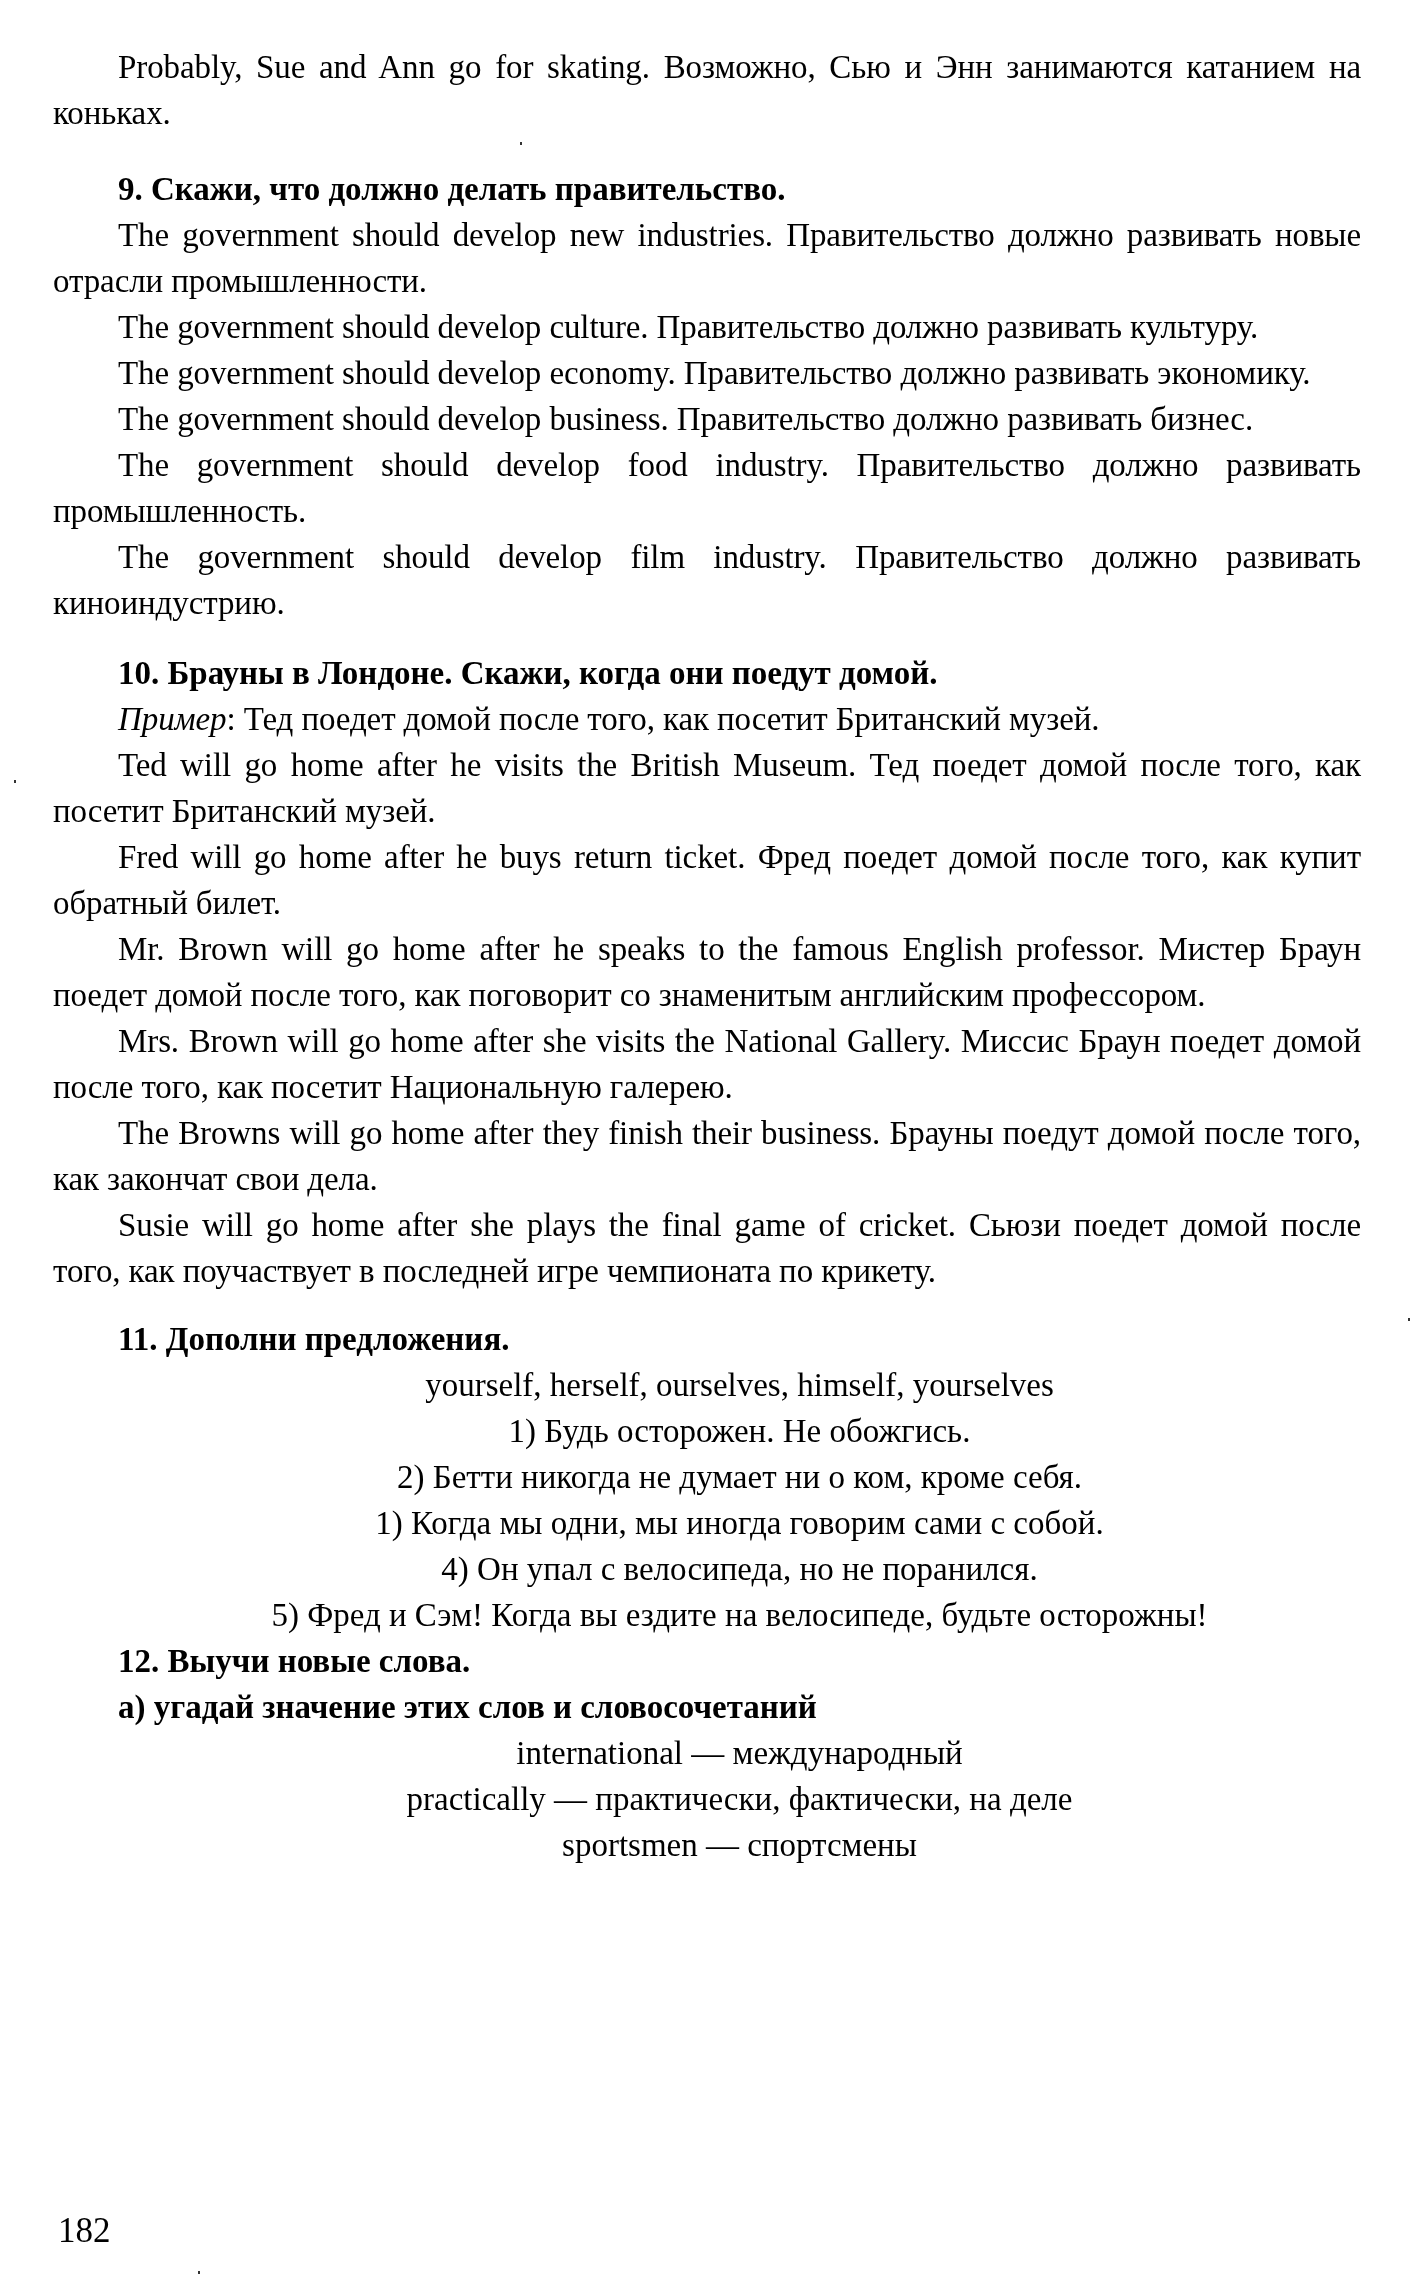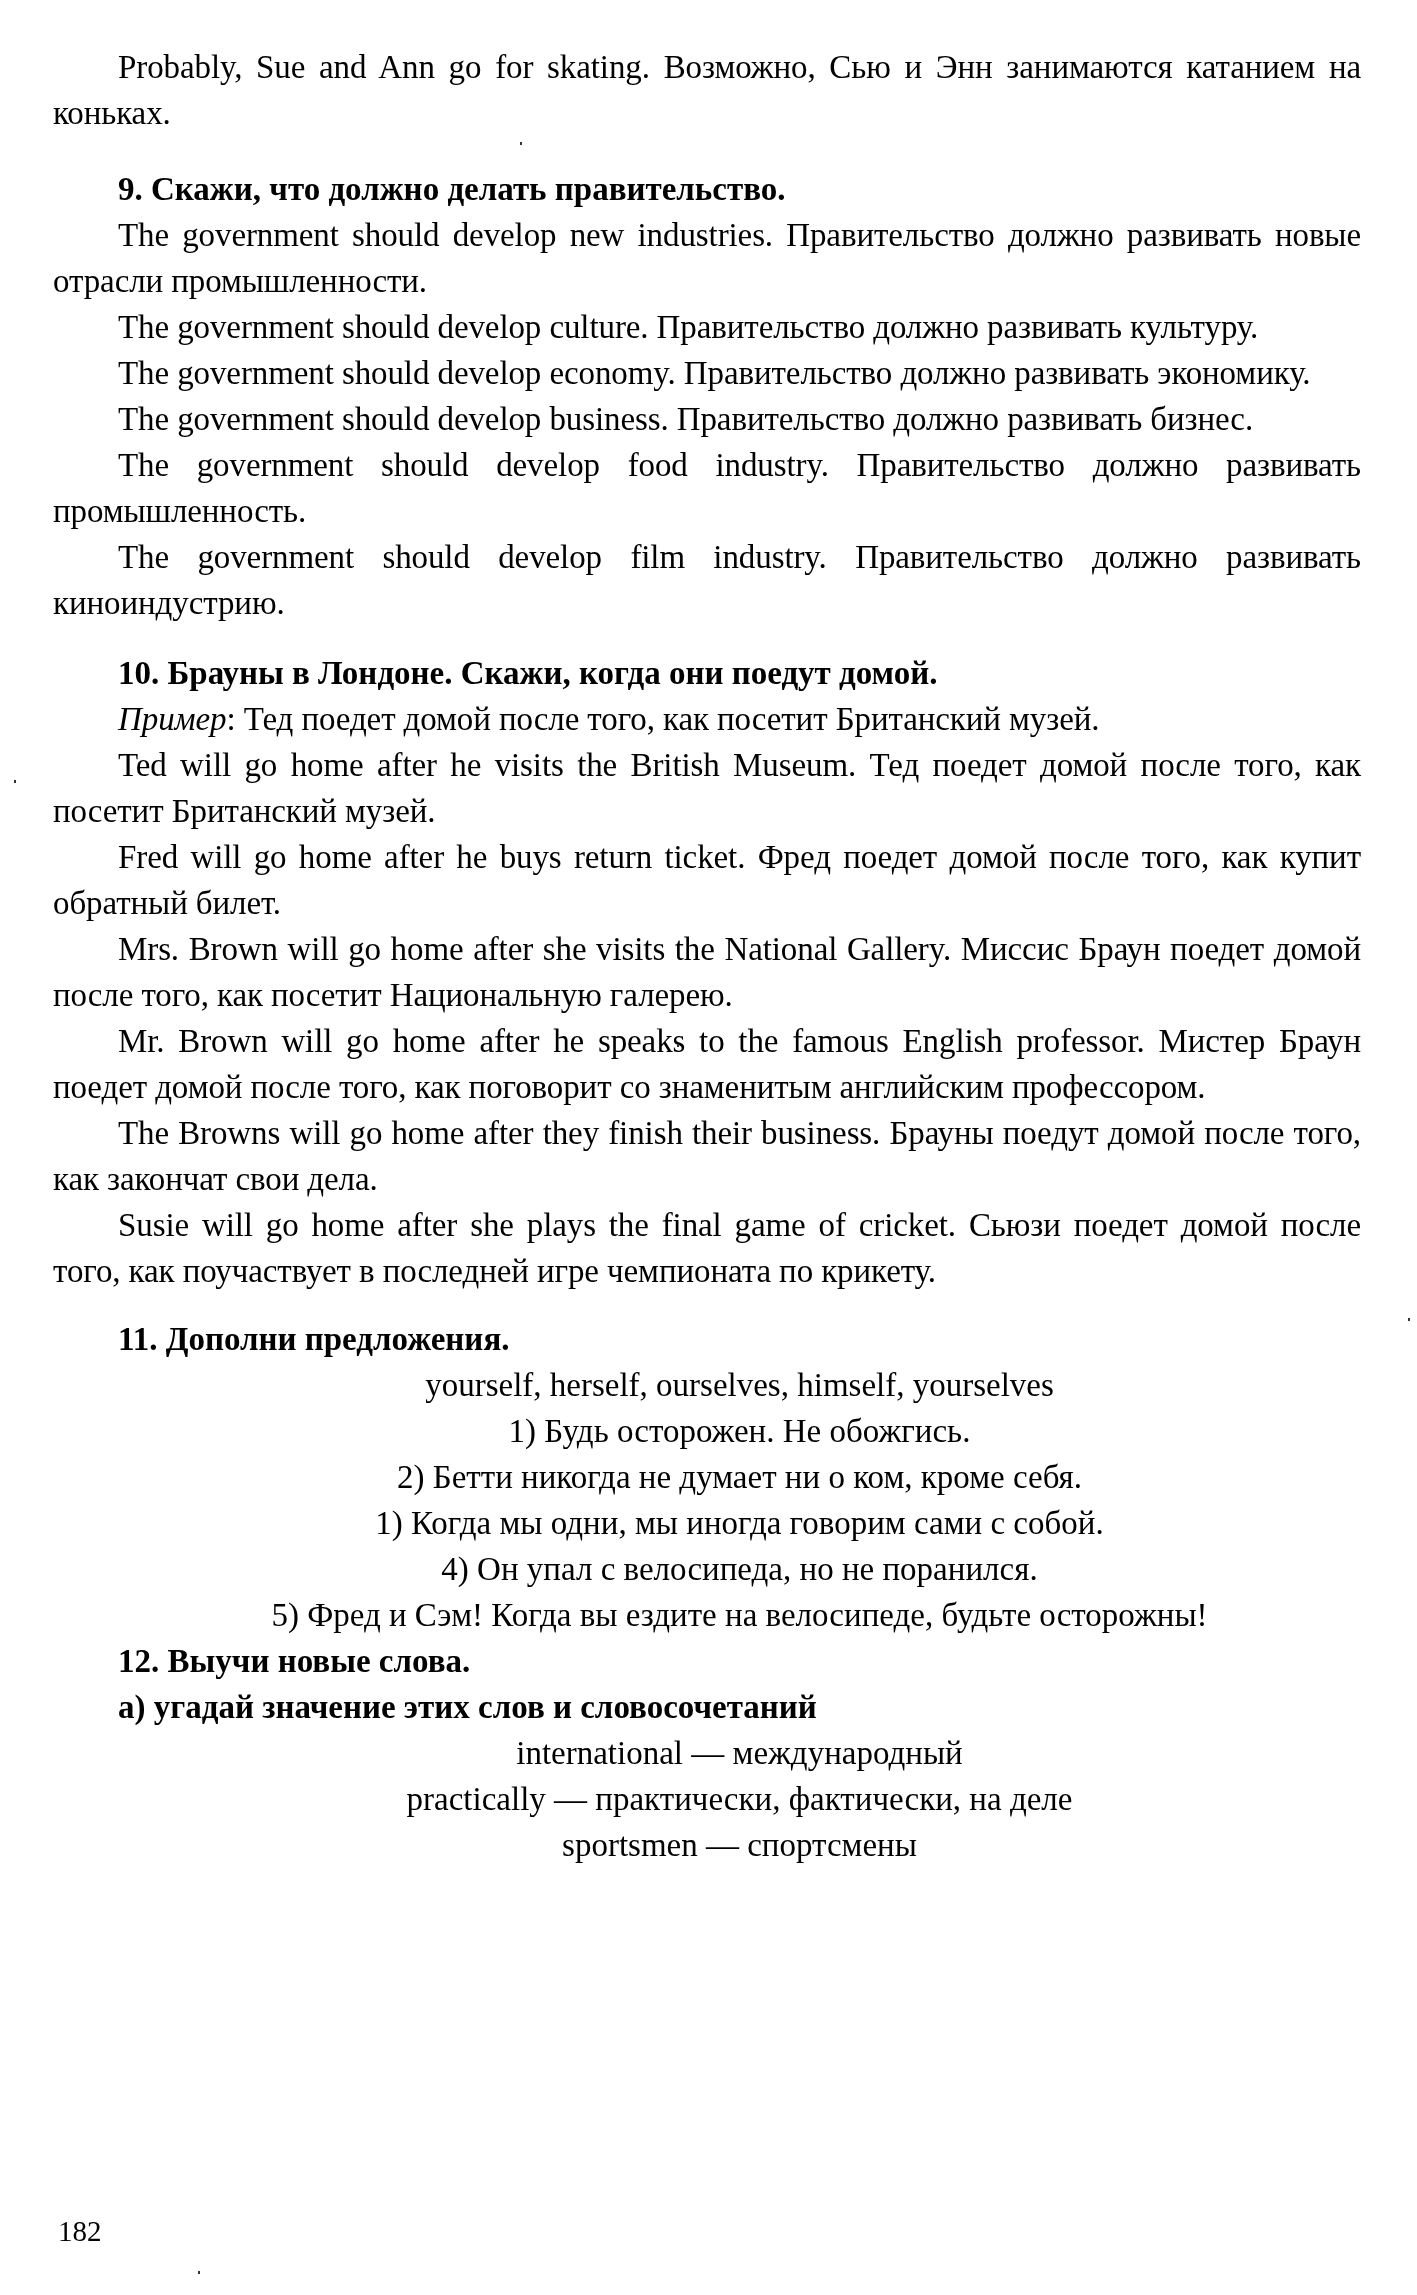--- a/index.html
+++ b/index.html
@@ -44,21 +44,21 @@
   .section { margin: 0; }
   #sec9  { margin-top: 30px; }
   #sec10 { margin-top: 24px; }
   #sec11 { margin-top: 22px; }
   #sec12 { }
   .italic { font-style: italic; }
   .page-number {
     position: absolute;
     left: 58px;
     top: 2208px;
-    font-size: 29px;
+    font-size: 35px;
     line-height: 46px;
   }
   .speck {
     position: absolute;
     width: 2px; height: 3px;
     background: #333;
   }
 </style>
 </head>
 <body>
@@ -75,22 +75,22 @@
     <p class="para">The government should develop business. Правительство должно развивать бизнес.</p>
     <p class="para">The government should develop food industry. Правительство должно развивать промышленность.</p>
     <p class="para">The government should develop film industry. Правительство должно развивать киноиндустрию.</p>
   </div>
 
   <div class="section" id="sec10">
     <p class="heading">10. Брауны в Лондоне. Скажи, когда они поедут домой.</p>
     <p class="para"><span class="italic">Пример</span><span>: Тед поедет домой после того, как посетит Британский музей.</span></p>
     <p class="para">Ted will go home after he visits the British Museum. Тед поедет домой после того, как посетит Британский музей.</p>
     <p class="para">Fred will go home after he buys return ticket. Фред поедет домой после того, как купит обратный билет.</p>
+    <p class="para">Mr. Brown will go home after he speaks to the famous English professor. Мистер Браун поедет домой после того, как поговорит со знаменитым английским профессором.</p>
     <p class="para">Mrs. Brown will go home after she visits the National Gallery. Миссис Браун поедет домой после того, как посетит Национальную галерею.</p>
-    <p class="para">Mr. Brown will go home after he speaks to the famous English professor. Мистер Браун поедет домой после того, как поговорит со знаменитым английским профессором.</p>
     <p class="para">The Browns will go home after they finish their business. Брауны поедут домой после того, как закончат свои дела.</p>
     <p class="para">Susie will go home after she plays the final game of cricket. Сьюзи поедет домой после того, как поучаствует в последней игре чемпионата по крикету.</p>
   </div>
 
   <div class="section" id="sec11">
     <p class="heading">11. Дополни предложения.</p>
     <p class="list-line">yourself, herself, ourselves, himself, yourselves</p>
     <p class="list-line">1) Будь осторожен. Не обожгись.</p>
     <p class="list-line">2) Бетти никогда не думает ни о ком, кроме себя.</p>
     <p class="list-line">1) Когда мы одни, мы иногда говорим сами с собой.</p>

